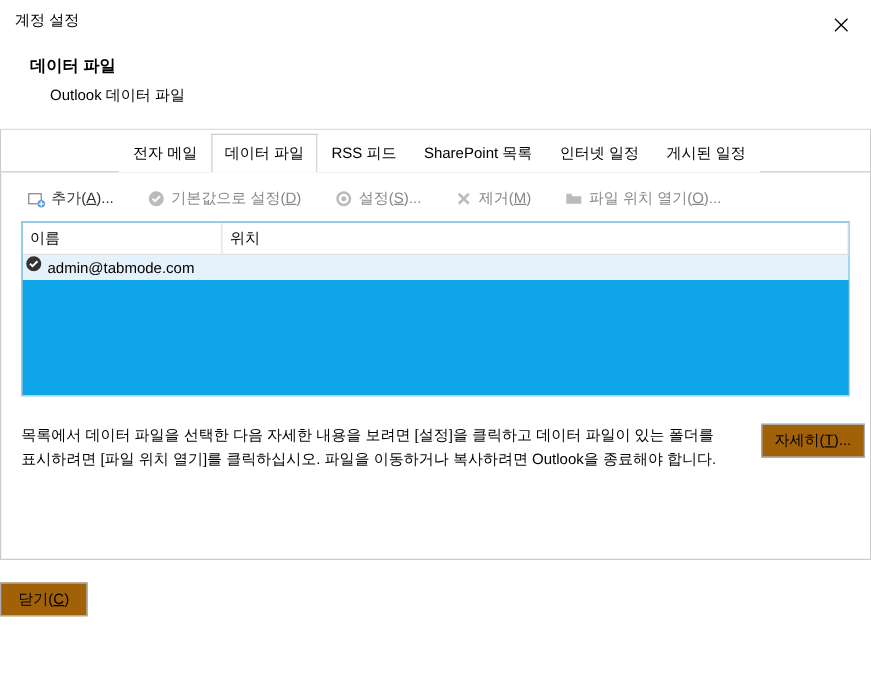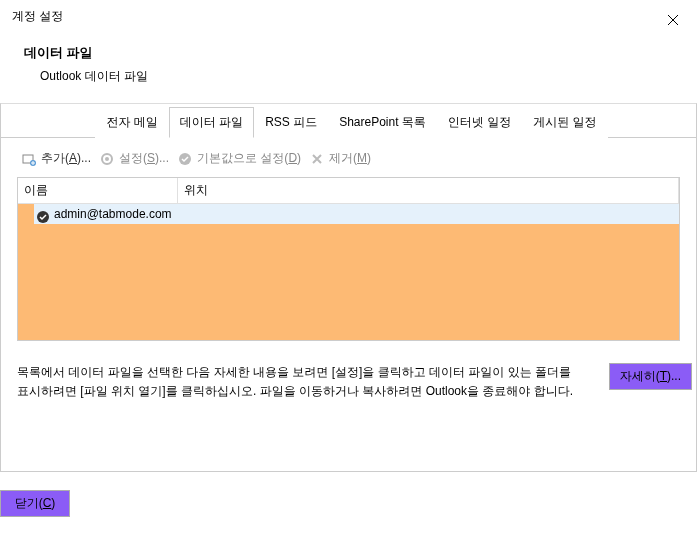--- a/index.html
+++ b/index.html
@@ -6,37 +6,37 @@
 body { font-family: "Malgun Gothic", "Segoe UI", sans-serif; font-size: 12px; color: #000; background: #fff; width: 697px; height: 546px; overflow: hidden; }
 .titlebar { display: flex; justify-content: space-between; padding: 8px 8px 4px 12px; }
 .close-x { width: 32px; height: 24px; display: flex; align-items: center; justify-content: center; cursor: default; font-size: 14px; }
 .header-section { padding: 8px 12px 18px 24px; }
 .header-title { font-size: 13px; font-weight: bold; margin-bottom: 6px; }
 .header-sub { font-size: 12px; padding-left: 16px; }
 .content { border: 1px solid #ccc; border-top: 1px solid #ccc; margin: 0; padding: 0; }
 .tabs { display: flex; border-bottom: 1px solid #ccc; background: #fff; padding-top: 2px; padding-left: 6px; justify-content: center; }
 .tab { padding: 6px 10px; font-size: 12px; border: 1px solid transparent; border-bottom: none; cursor: default; position: relative; top: 1px; background: #fff; }
 .tab.active { border: 1px solid #ccc; border-bottom: 1px solid #fff; background: #fff; }
-.toolbar { display: flex; align-items: center; gap: 0; padding: 10px 16px 8px 16px; }
+.toolbar { display: flex; align-items: center; gap: 18px; padding: 10px 16px 8px 16px; }
 .tool-btn { display: flex; align-items: center; gap: 4px; padding: 2px 4px; color: #888; cursor: default; font-size: 12px; }
 .tool-btn.enabled { color: #333; }
 .tool-btn svg { width: 16px; height: 16px; }
 .u { text-decoration: underline; }
-.list-box { border: 1px solid #ccc; margin: 0 16px; height: 164px; background: #fdba74; overflow: hidden; }
+.list-box { border: 1px solid #ccc; margin: 0 16px; height: 140px; background: #0ea5e9; overflow: hidden; }
 .list-header { display: flex; border-bottom: 1px solid #e0e0e0; background: #fff; }
 .list-header-cell { padding: 4px 6px; font-size: 12px; border-right: 1px solid #e0e0e0; }
 .col-name { width: 160px; }
 .col-loc { flex: 1; }
-.list-row { display: flex; align-items: flex-end; margin-left: 16px; }
+.list-row { display: flex; align-items: flex-start; }
 .list-row.sel { background: #e5f1fb; }
 .list-cell { padding: 3px 4px; font-size: 12px; white-space: nowrap; overflow: hidden; text-overflow: ellipsis; }
 .check-icon { width: 14px; height: 14px; flex-shrink: 0; margin-left: 2px; }
 .info-row { display: flex; align-items: flex-start; gap: 10px; padding: 22px 4px 10px 16px; }
 .info-text { flex: 1; font-size: 12px; line-height: 1.6; word-break: keep-all; }
-.btn { border: 1px solid #adadad; background: #8b5cf6; padding: 4px 10px; font-size: 12px; cursor: default; min-width: 70px; text-align: center; }
+.btn { border: 1px solid #adadad; background: #a16207; padding: 4px 10px; font-size: 12px; cursor: default; min-width: 70px; text-align: center; }
 .footer { display: flex; justify-content: flex-start; padding: 18px 14px 12px 0; }
 .inner-border { border-top: 1px solid #ddd; }
 </style>
 </head>
 <body>
 
 <div class="titlebar">
   <span>계정 설정</span>
   <div class="close-x">
     <svg width="12" height="12" viewBox="0 0 12 12">
@@ -64,37 +64,43 @@
     <div class="tool-btn enabled">
       <svg viewBox="0 0 16 16">
           <rect x="2" y="4" width="10" height="8" fill="#fff" stroke="#888"></rect>
           <circle cx="12" cy="12" r="3" fill="#5b9bd5"></circle>
           <path d="M12 10 v4 M10 12 h4" stroke="#fff" stroke-width="1"></path>
         </svg>
       <span><span>추가(</span><span class="u">A</span><span>)...</span></span>
     </div>
     <div class="tool-btn">
       <svg viewBox="0 0 16 16">
+          <circle cx="8" cy="8" r="6" fill="#bbb"></circle>
+          <path d="M5 8 l2 2 l4 -4" stroke="#fff" stroke-width="1.5" fill="none"></path>
+        </svg>
+      <span><span>기본값으로 설정(</span><span class="u">D</span><span>)</span></span>
+    </div>
+    <div class="tool-btn">
+      <svg viewBox="0 0 16 16">
           <circle cx="8" cy="8" r="5" fill="none" stroke="#bbb" stroke-width="2"></circle>
           <circle cx="8" cy="8" r="2" fill="#bbb"></circle>
         </svg>
       <span><span>설정(</span><span class="u">S</span><span>)...</span></span>
     </div>
     <div class="tool-btn">
       <svg viewBox="0 0 16 16">
-          <circle cx="8" cy="8" r="6" fill="#bbb"></circle>
-          <path d="M5 8 l2 2 l4 -4" stroke="#fff" stroke-width="1.5" fill="none"></path>
+          <path d="M4 4 L12 12 M12 4 L4 12" stroke="#bbb" stroke-width="2"></path>
         </svg>
-      <span><span>기본값으로 설정(</span><span class="u">D</span><span>)</span></span>
+      <span><span>제거(</span><span class="u">M</span><span>)</span></span>
     </div>
     <div class="tool-btn">
       <svg viewBox="0 0 16 16">
-          <path d="M4 4 L12 12 M12 4 L4 12" stroke="#bbb" stroke-width="2"></path>
+          <path d="M2 4 h4 l1 2 h7 v6 h-12 z" fill="#bbb"></path>
         </svg>
-      <span><span>제거(</span><span class="u">M</span><span>)</span></span>
+      <span><span>파일 위치 열기(</span><span class="u">O</span><span>)...</span></span>
     </div>
   </div>
 
   <div class="list-box">
     <div class="list-header">
       <div class="list-header-cell col-name">이름</div>
       <div class="list-header-cell col-loc">위치</div>
     </div>
     <div class="list-row sel">
       <svg class="check-icon" viewBox="0 0 14 14">

